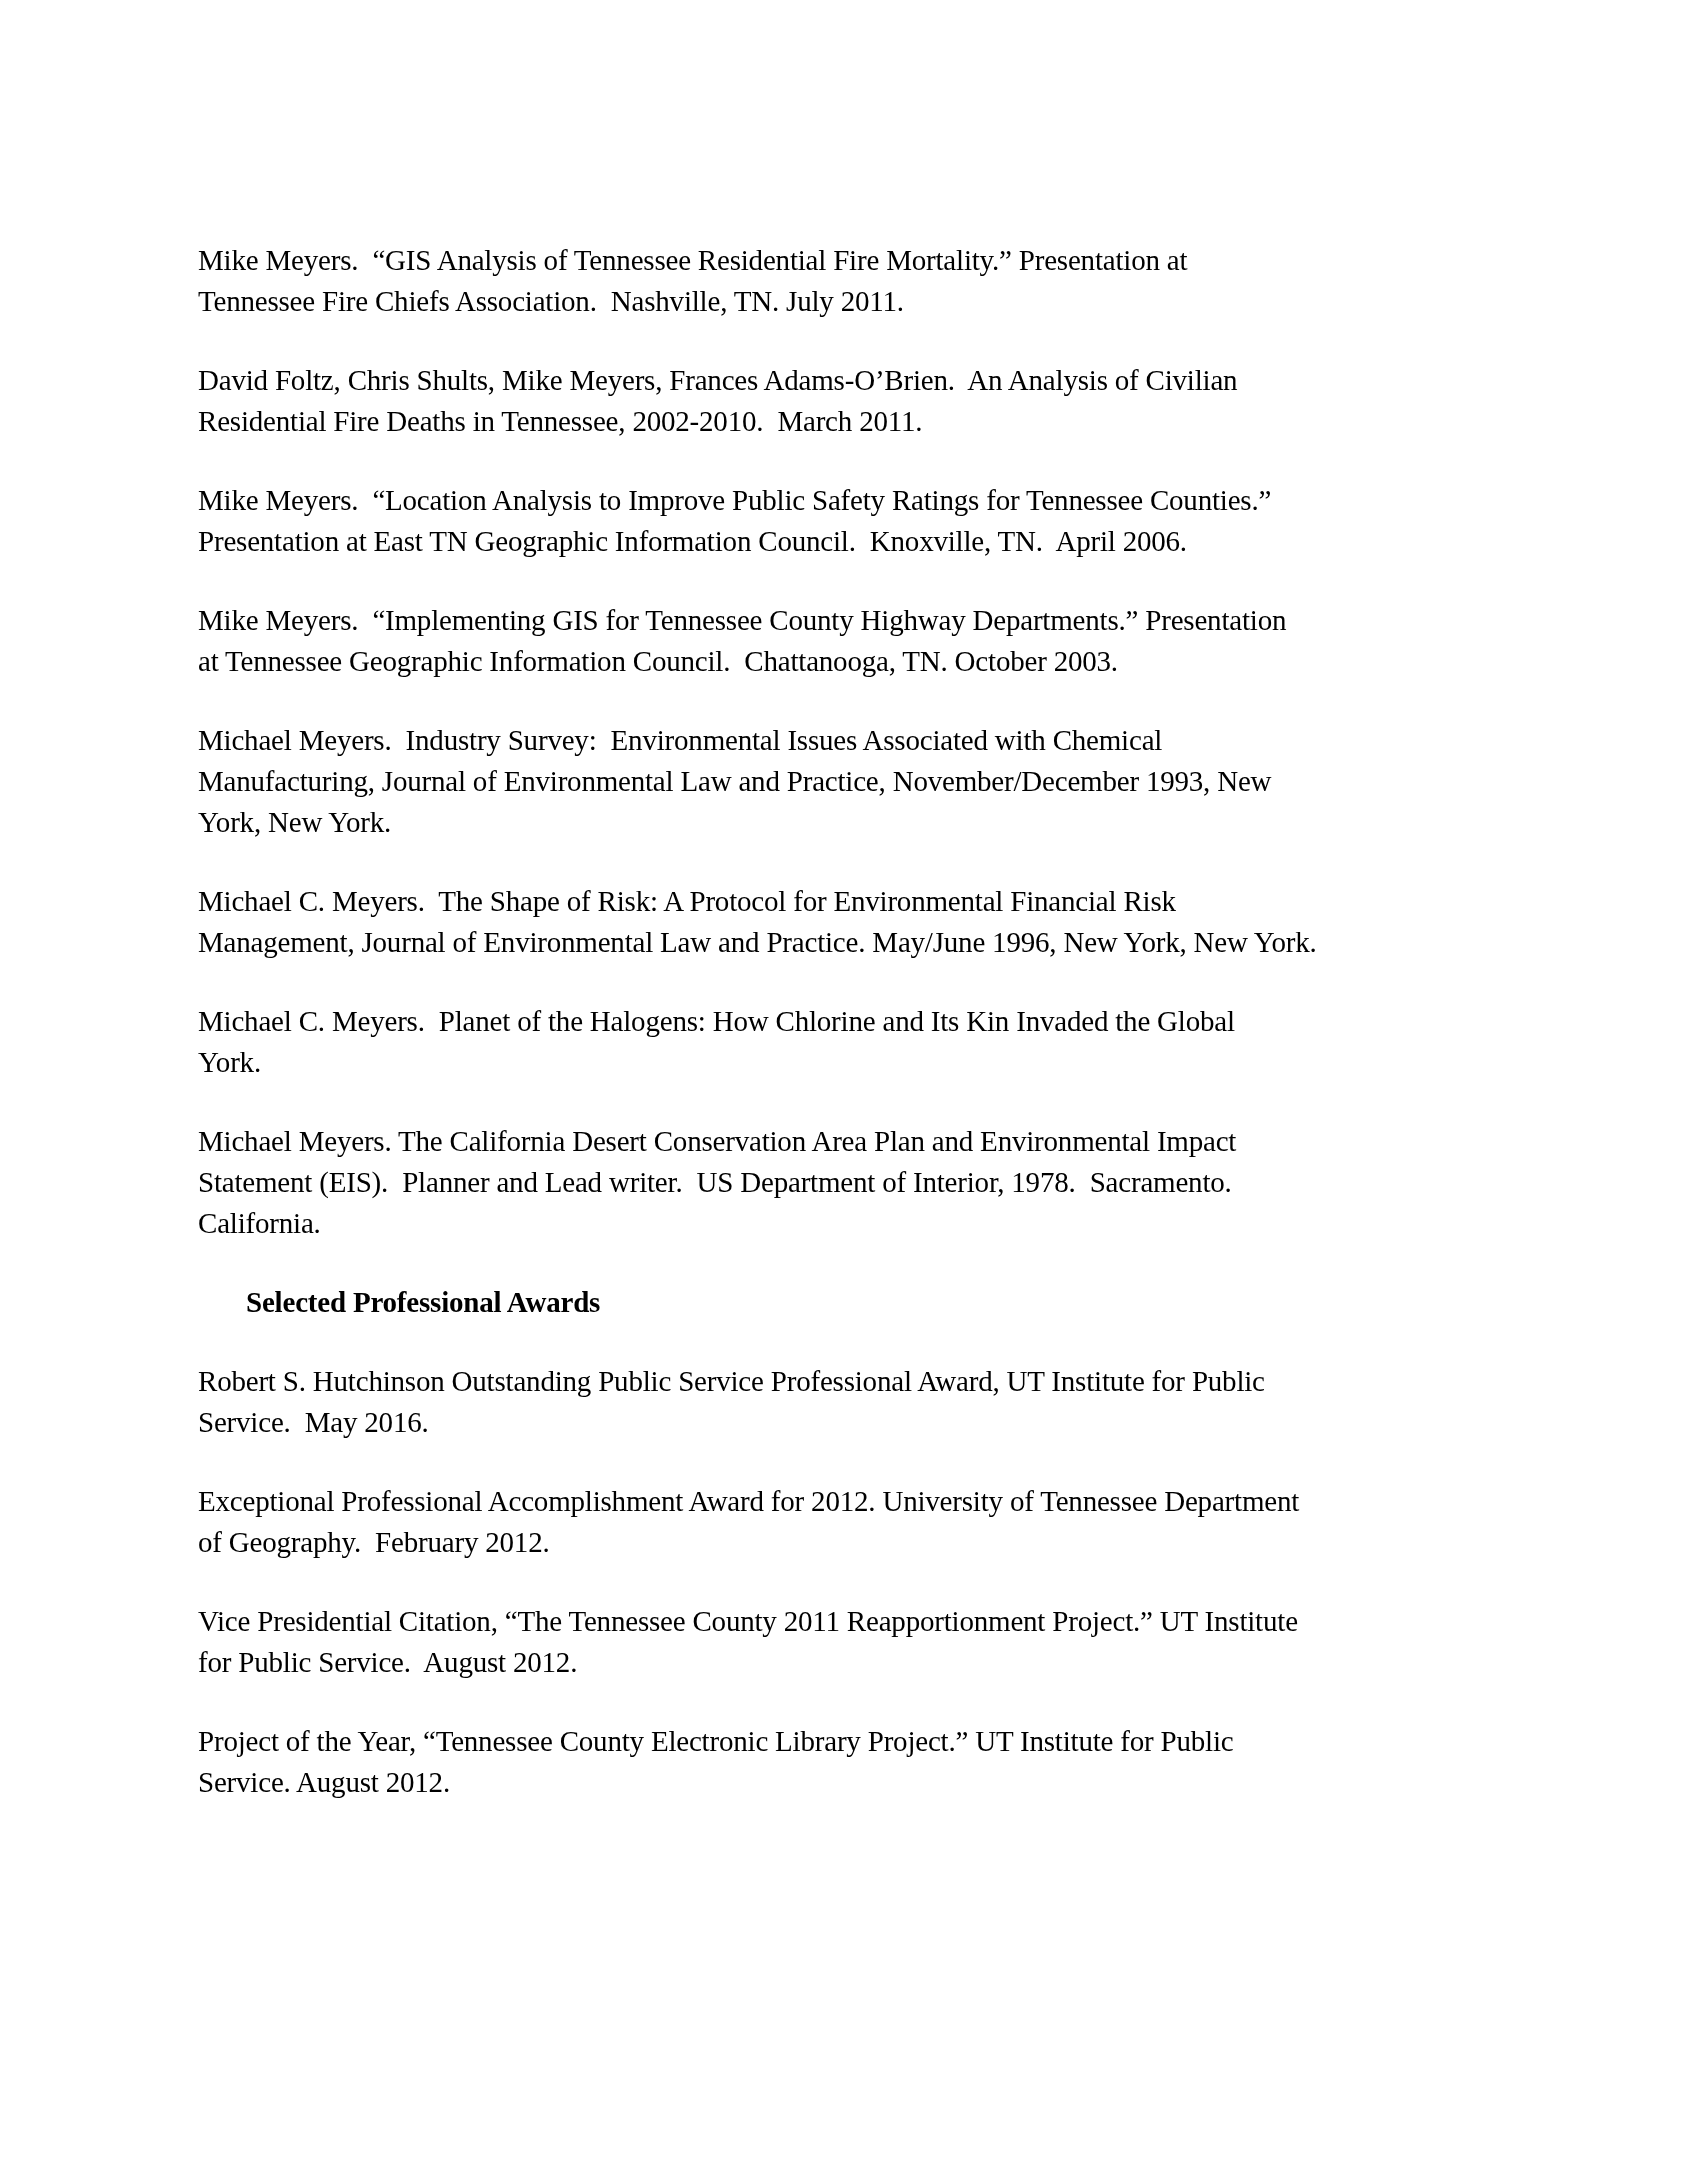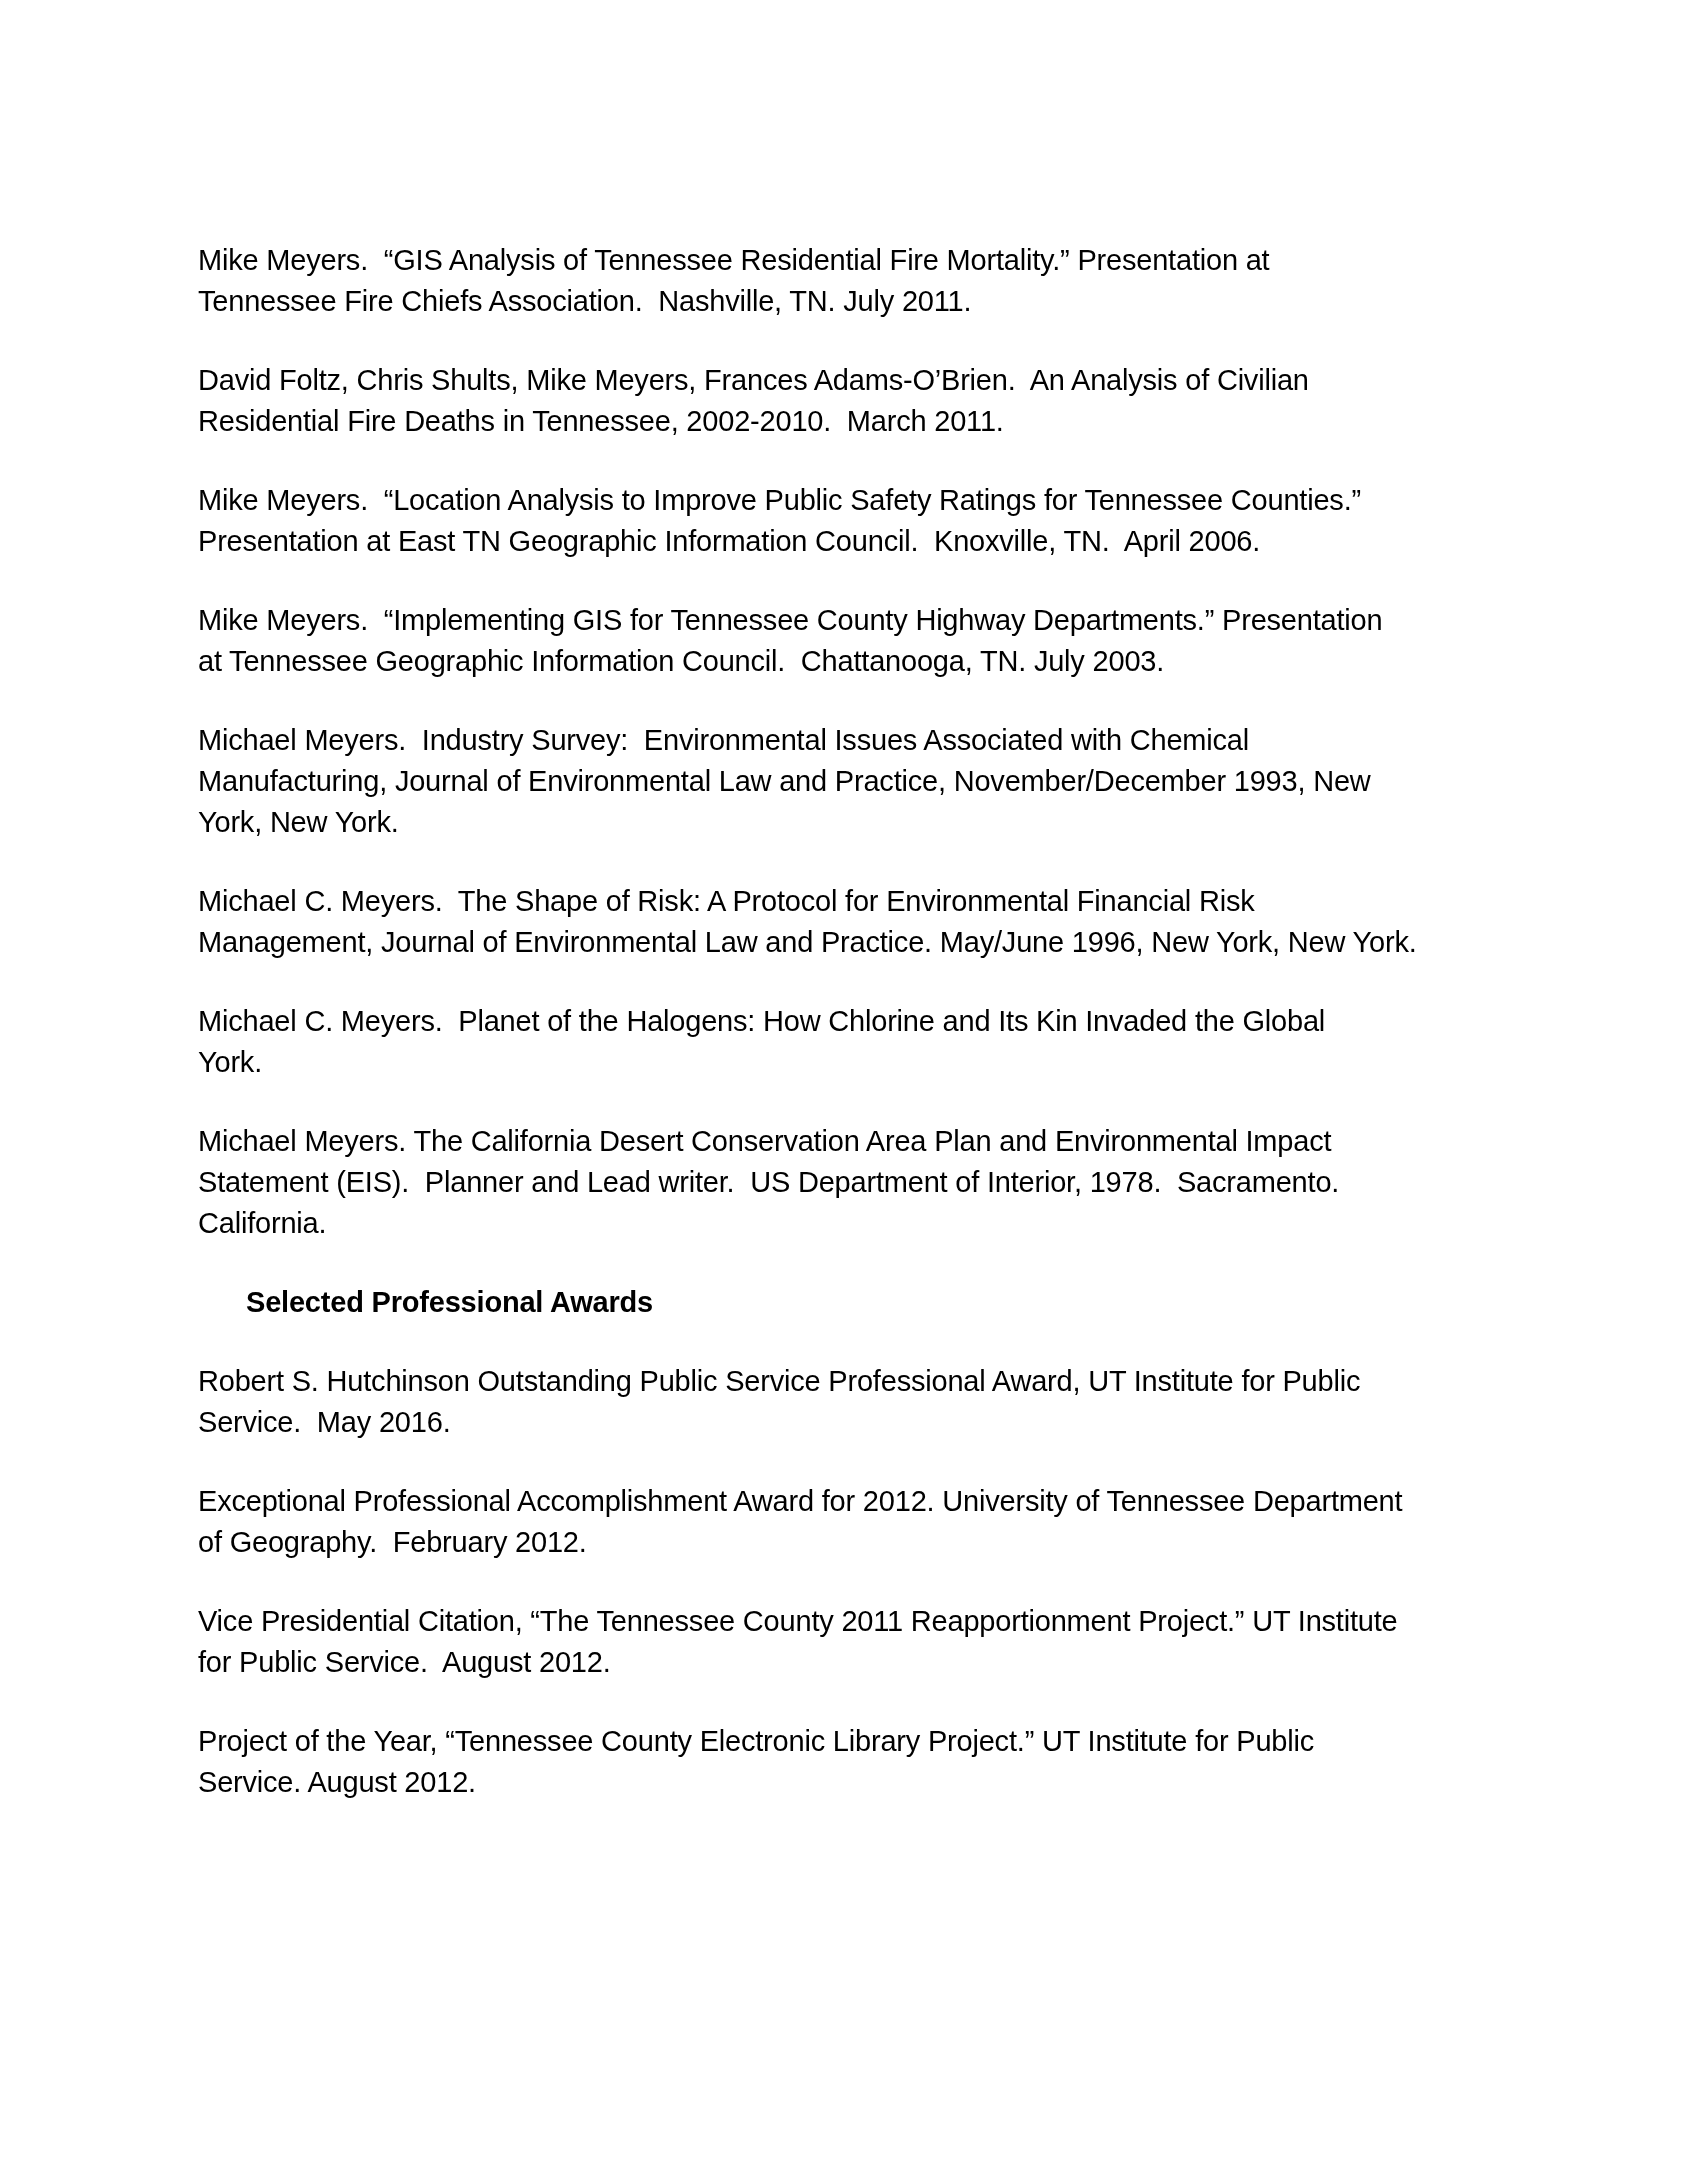--- a/index.html
+++ b/index.html
@@ -18,20 +18,21 @@
     position: absolute;
     left: 198px;
     top: 240px;
     width: 1406px;
   }
   .para {
     margin: 0 0 38px 0;
     font-size: 29px;
     line-height: 41px;
     letter-spacing: -0.2px;
+    font-family: Liberation Serif, serif;
   }
   .line {
     display: block;
     white-space: pre;
   }
   .heading {
     font-weight: bold;
     margin-left: 48px;
   }
 </style>
@@ -50,21 +51,21 @@
     <span class="line">Residential Fire Deaths in Tennessee, 2002-2010.  March 2011.</span>
   </p>
 
   <p class="para">
     <span class="line">Mike Meyers.  “Location Analysis to Improve Public Safety Ratings for Tennessee Counties.”</span>
     <span class="line">Presentation at East TN Geographic Information Council.  Knoxville, TN.  April 2006.</span>
   </p>
 
   <p class="para">
     <span class="line">Mike Meyers.  “Implementing GIS for Tennessee County Highway Departments.” Presentation</span>
-    <span class="line">at Tennessee Geographic Information Council.  Chattanooga, TN. July 2003.</span>
+    <span class="line">at Tennessee Geographic Information Council.  Chattanooga, TN. October 2003.</span>
   </p>
 
   <p class="para">
     <span class="line">Michael Meyers.  Industry Survey:  Environmental Issues Associated with Chemical</span>
     <span class="line">Manufacturing, Journal of Environmental Law and Practice, November/December 1993, New</span>
     <span class="line">York, New York.</span>
   </p>
 
   <p class="para">
     <span class="line">Michael C. Meyers.  The Shape of Risk: A Protocol for Environmental Financial Risk</span>

